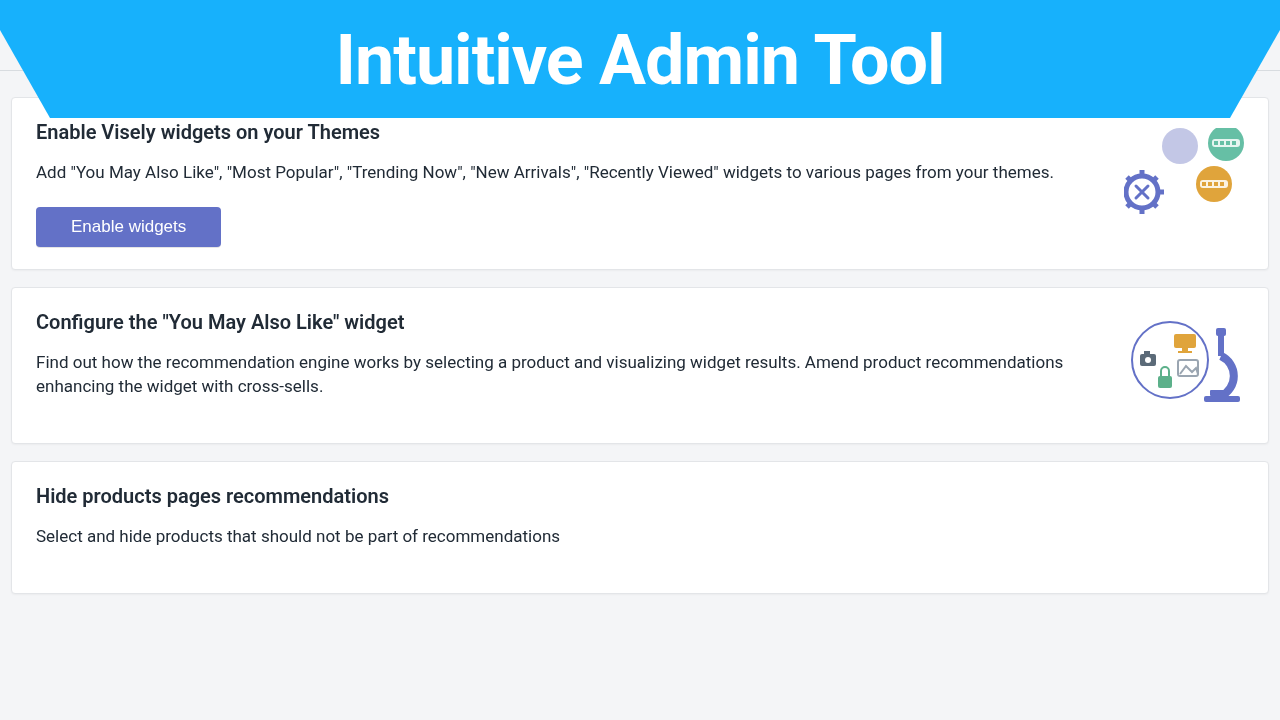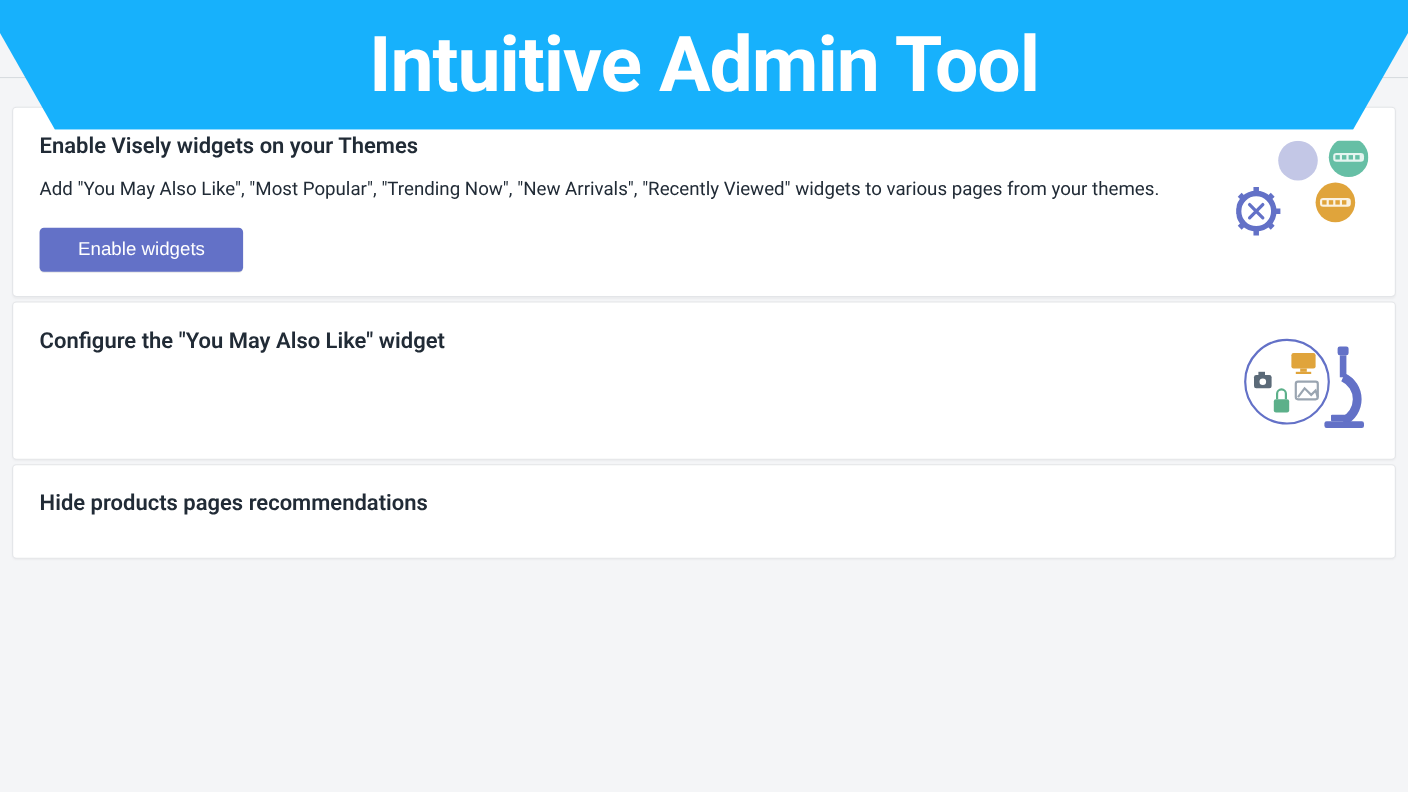--- a/index.html
+++ b/index.html
@@ -40,21 +40,21 @@
     top: 70px;
     left: 0; right: 0;
     height: 0;
     border-top: 1px solid #d8dce0;
     z-index: 0;
   }
   .content {
     padding: 0 11px;
     display: flex;
     flex-direction: column;
-    gap: 4px;
+    gap: 17px;
     margin-top: -25px;
     position: relative;
     z-index: 1;
   }
   .card {
     background: #fff;
     border: 1px solid #e3e5e8;
     border-radius: 4px;
     box-shadow: 0 1px 2px rgba(0,0,0,0.04);
     padding: 22px 24px;
@@ -152,20 +152,21 @@
           <rect x="90" y="54" width="4" height="4" fill="#e0a43b"></rect>
           <rect x="96" y="54" width="4" height="4" fill="#e0a43b"></rect>
         </g>
       </svg>
     </div>
   </div>
 
   <div class="card">
     <div class="card-body">
       <div class="card-title">Configure the "You May Also Like" widget</div>
+      <div class="card-desc">Find out how the recommendation engine works by selecting a product and visualizing widget results. Amend product recommendations enhancing the widget with cross-sells.</div>
     </div>
     <div class="card-icon">
       <svg width="120" height="90" viewBox="0 0 120 90">
 
         <circle cx="46" cy="42" r="38" fill="#fff" stroke="#6371c7" stroke-width="2"></circle>
 
         <rect x="50" y="16" width="22" height="14" rx="2" fill="#e0a43b"></rect>
         <rect x="58" y="30" width="6" height="3" fill="#e0a43b"></rect>
         <rect x="54" y="33" width="14" height="2" fill="#e0a43b"></rect>
 
@@ -186,16 +187,17 @@
           <rect x="80" y="78" width="36" height="6" rx="2"></rect>
           <rect x="86" y="72" width="18" height="6" rx="1"></rect>
         </g>
       </svg>
     </div>
   </div>
 
   <div class="card">
     <div class="card-body">
       <div class="card-title">Hide products pages recommendations</div>
+      <div class="card-desc">Select and hide products that should not be part of recommendations</div>
     </div>
   </div>
 
 </div>
 
 </body></html>

